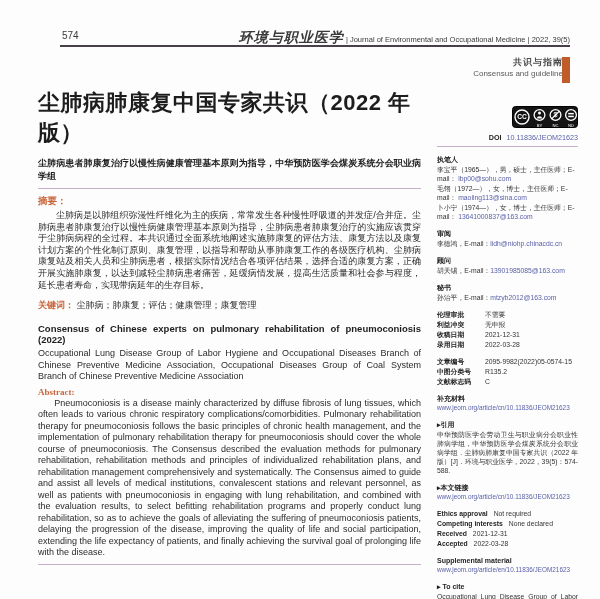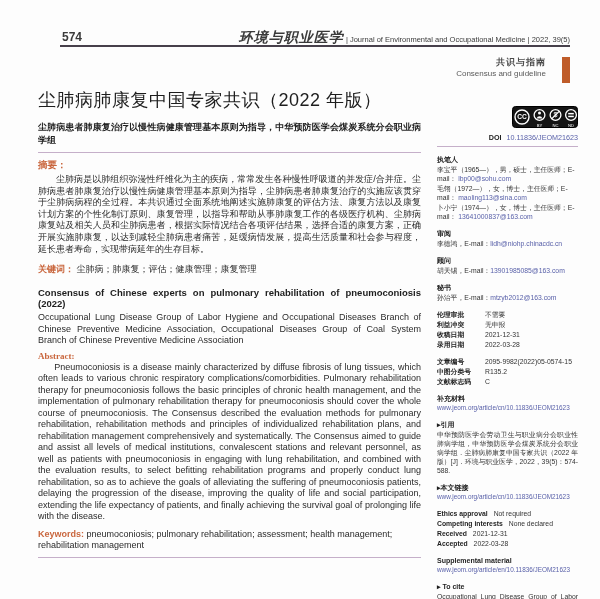--- a/index.html
+++ b/index.html
@@ -1,32 +1,32 @@
 <!DOCTYPE html>
 <html><head>
 <meta charset="utf-8">
 <style>
   * { margin:0; padding:0; box-sizing:border-box; }
   body { font-family:"Liberation Sans", sans-serif; background:#ffffff; }
   .page { position:relative; width:600px; height:599px; background:#fdfdfd; overflow:hidden; color:#2a2a2a; }
 
   
-  .hdr-page-no { position:absolute; left:62px; top:30px; font-size:12px; color:#3a3a3a;font-weight:bold; }
+  .hdr-page-no { position:absolute; left:62px; top:30px; font-size:10px; color:#3a3a3a; }
   .hdr-journal { position:absolute; right:30px; top:29px; font-size:7.5px; color:#3a3a3a; white-space:nowrap; }
   .hdr-journal .cn { font-family:"DejaVu Serif", serif; font-weight:bold; font-style:italic; font-size:14px; letter-spacing:1px; }
   .hdr-rule { position:absolute; left:60px; right:30px; top:45px; height:2px; background:#47404b; }
   .badge { position:absolute; right:30px; top:56px; text-align:right; }
-  .badge-inner { display:inline-block; vertical-align:top; text-align:right; padding-right:24px; }
+  .badge-inner { display:inline-block; vertical-align:top; text-align:right; padding-right:7px; }
   .badge-cn { font-size:9px; font-weight:bold; color:#4a4a4a; letter-spacing:1px; }
   .badge-en { font-size:8px; color:#5a5a5a; }
   .badge-bar { position:absolute; right:0; top:1px; width:8px; height:26px; background:#bf5c2a; }
 
   
   .main { position:absolute; left:38px; top:88px; width:383px; }
-  .title-cn { font-size:18px; font-weight:normal; color:#1d1d1d; letter-spacing:0.5px; }
+  .title-cn { font-size:22px; font-weight:bold; color:#1d1d1d; letter-spacing:0.5px; }
   .affil-cn { margin-top:9px; font-family:"DejaVu Serif", serif; font-weight:bold; font-size:9px; line-height:13px; color:#222; text-align:justify; }
   .rule-lav { margin-top:5px; border-top:1px solid #c5afc9; }
   .lbl-orange { color:#c9663d; font-weight:bold; }
   .abs-cn-label { margin-top:6px; font-size:9.5px; }
   .abs-cn { margin-top:2px; font-size:9px; line-height:11.6px; text-align:justify; text-indent:2em; color:#2b2b2b; }
   .kw-cn { margin-top:8px; font-size:9px; }
   .en-title { margin-top:11px; font-size:9.5px; font-weight:bold; text-align:justify; text-align-last:justify; color:#1e1e1e; }
   .en-affil { margin-top:3px; font-size:9px; line-height:11.5px; text-align:justify; color:#2b2b2b; }
   .abs-en-label { margin-top:4px; font-size:9px;font-family:Liberation Serif, serif; }
   .abs-en { margin-top:1px; font-size:9px; line-height:11.5px; text-align:justify; text-indent:1.8em; color:#2b2b2b; }
@@ -85,24 +85,20 @@
       <span class="lbl-orange">关键词：</span>
       <span>尘肺病；肺康复；评估；健康管理；康复管理</span>
     </div>
 
     <div class="en-title">Consensus of Chinese experts on pulmonary rehabilitation of pneumoconiosis (2022)</div>
     <div class="en-affil">Occupational Lung Disease Group of Labor Hygiene and Occupational Diseases Branch of Chinese Preventive Medicine Association, Occupational Diseases Group of Coal System Branch of Chinese Preventive Medicine Association</div>
 
     <div class="abs-en-label lbl-orange">Abstract:</div>
     <div class="abs-en">Pneumoconiosis is a disease mainly characterized by diffuse fibrosis of lung tissues, which often leads to various chronic respiratory complications/comorbidities. Pulmonary rehabilitation therapy for pneumoconiosis follows the basic principles of chronic health management, and the implementation of pulmonary rehabilitation therapy for pneumoconiosis should cover the whole course of pneumoconiosis. The Consensus described the evaluation methods for pulmonary rehabilitation, rehabilitation methods and principles of individualized rehabilitation plans, and rehabilitation management comprehensively and systematically. The Consensus aimed to guide and assist all levels of medical institutions, convalescent stations and relevant personnel, as well as patients with pneumoconiosis in engaging with lung rehabilitation, and combined with the evaluation results, to select befitting rehabilitation programs and properly conduct lung rehabilitation, so as to achieve the goals of alleviating the suffering of pneumoconiosis patients, delaying the progression of the disease, improving the quality of life and social participation, extending the life expectancy of patients, and finally achieving the survival goal of prolonging life with the disease.</div>
 
-    <div class="kw-en">
-      <span class="lbl-orange">Keywords:</span>
-      <span>pneumoconiosis; pulmonary rehabilitation; assessment; health management; rehabilitation management</span>
-    </div>
     <div class="rule-lav"></div>
 
   </div>
 
   <div class="side">
 
     <div class="cc-wrap">
       <svg width="66" height="22" viewBox="0 0 66 22">
         <rect x="0.5" y="0.5" width="65" height="21" rx="3" fill="#141414" stroke="#000"></rect>
         <circle cx="10" cy="11" r="7" fill="none" stroke="#fff" stroke-width="1.4"></circle>

